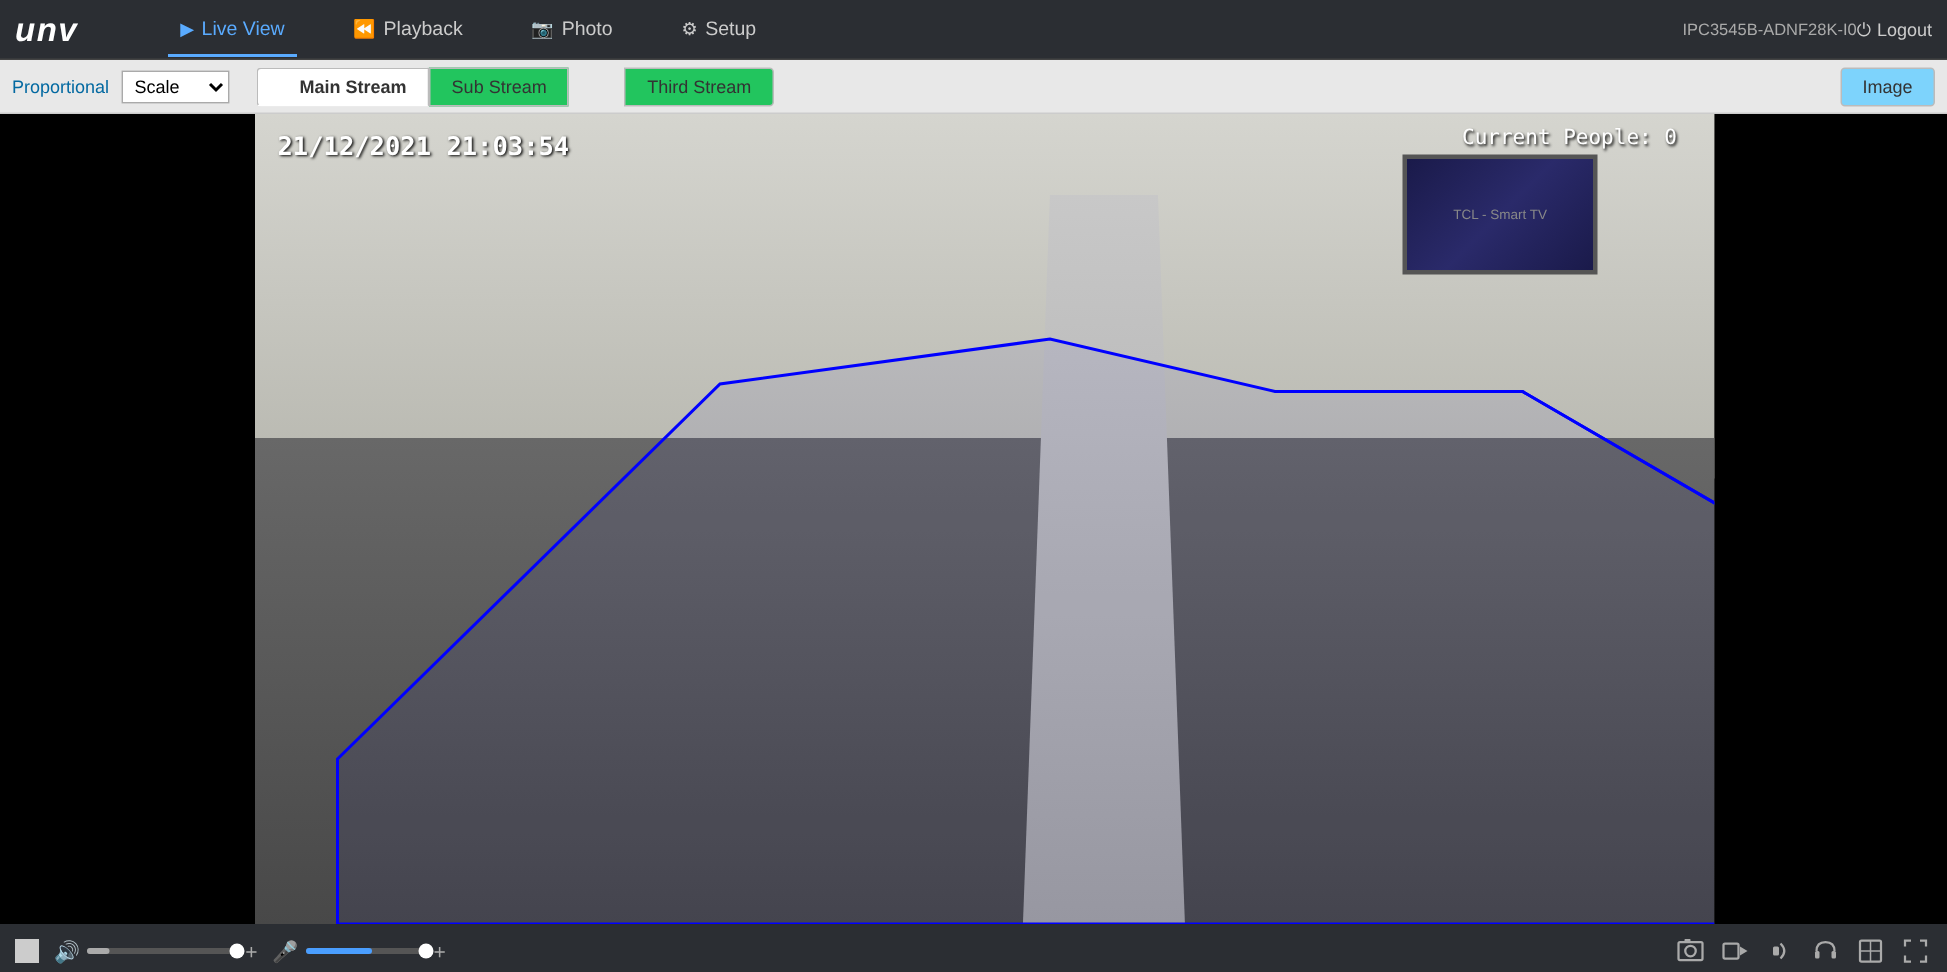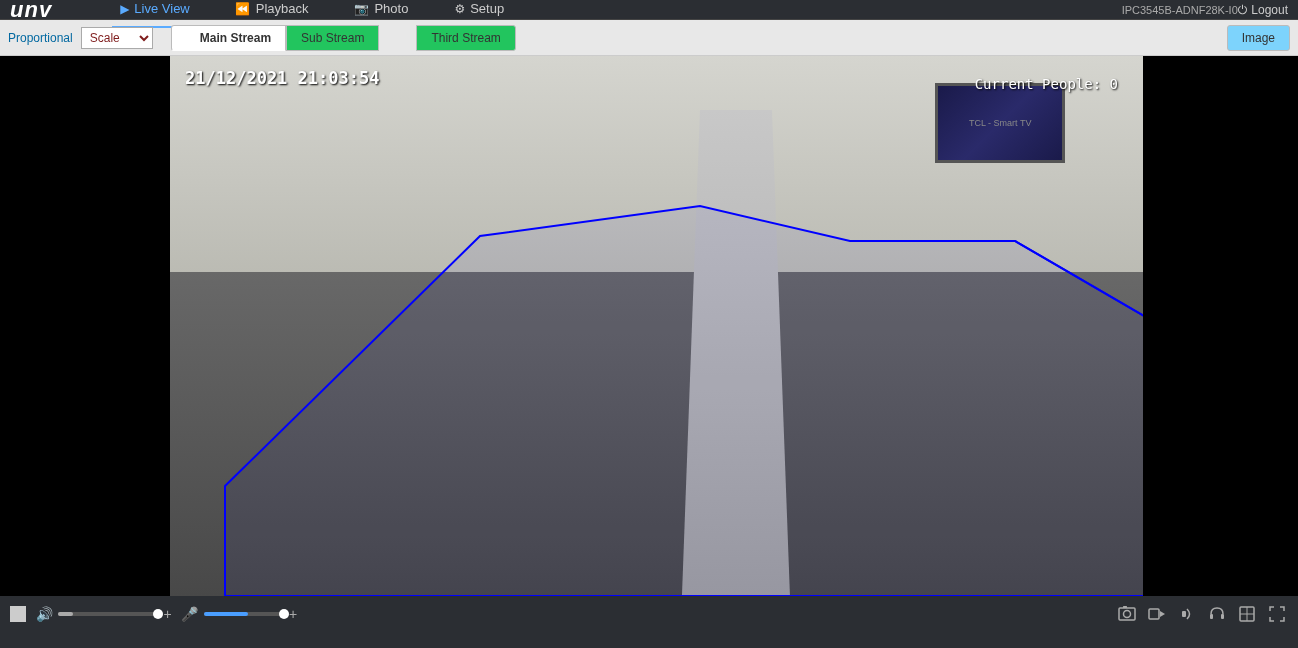--- a/index.html
+++ b/index.html
@@ -7,21 +7,21 @@
       width: 1298px;
       height: 648px;
       background: #2b2e33;
       font-family: Arial, sans-serif;
       overflow: hidden;
       color: #fff;
     }
 
     
     #topnav {
-      height: 20px;
+      height: 40px;
       background: #2b2e33;
       display: flex;
       align-items: center;
       padding: 0 10px;
       border-bottom: 1px solid #444;
     }
     #logo {
       font-size: 22px;
       font-weight: bold;
       color: #fff;
@@ -85,21 +85,21 @@
     .proportional-label {
       font-size: 12px;
       color: #0369a1;
     }
     .scale-select {
       height: 22px;
       font-size: 12px;
       border: 1px solid #aaa;
       background: #fff;
       padding: 0 4px;
-      color: #7f1d1d;
+      color: #000000;
     }
     .stream-tabs {
       display: flex;
       margin-left: 10px;
       gap: 0;
     }
     .stream-tab {
       height: 26px;
       padding: 0 14px;
       font-size: 12px;
@@ -146,21 +146,21 @@
       font-size: 17px;
       color: #fff;
       font-family: monospace;
       text-shadow: 1px 1px 2px #000;
       font-weight: bold;
     }
 
     
     .people-count {
       position: absolute;
-      top: 20px;
+      top: 8px;
       right: 180px;
       font-size: 14px;
       color: #fff;
       font-family: monospace;
       text-shadow: 1px 1px 2px #000;
     }
 
     
     .detection-overlay {
       position: absolute;

